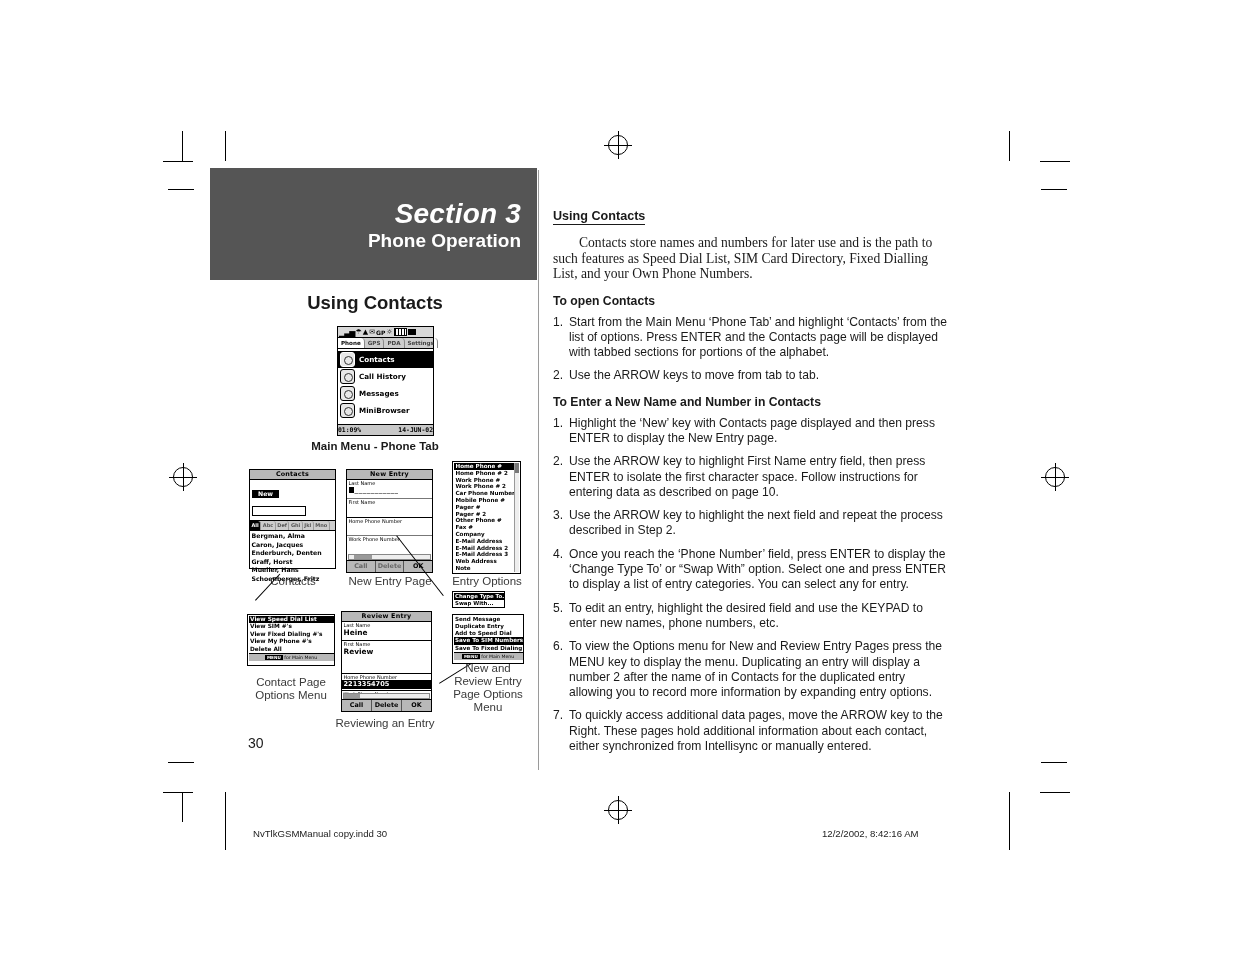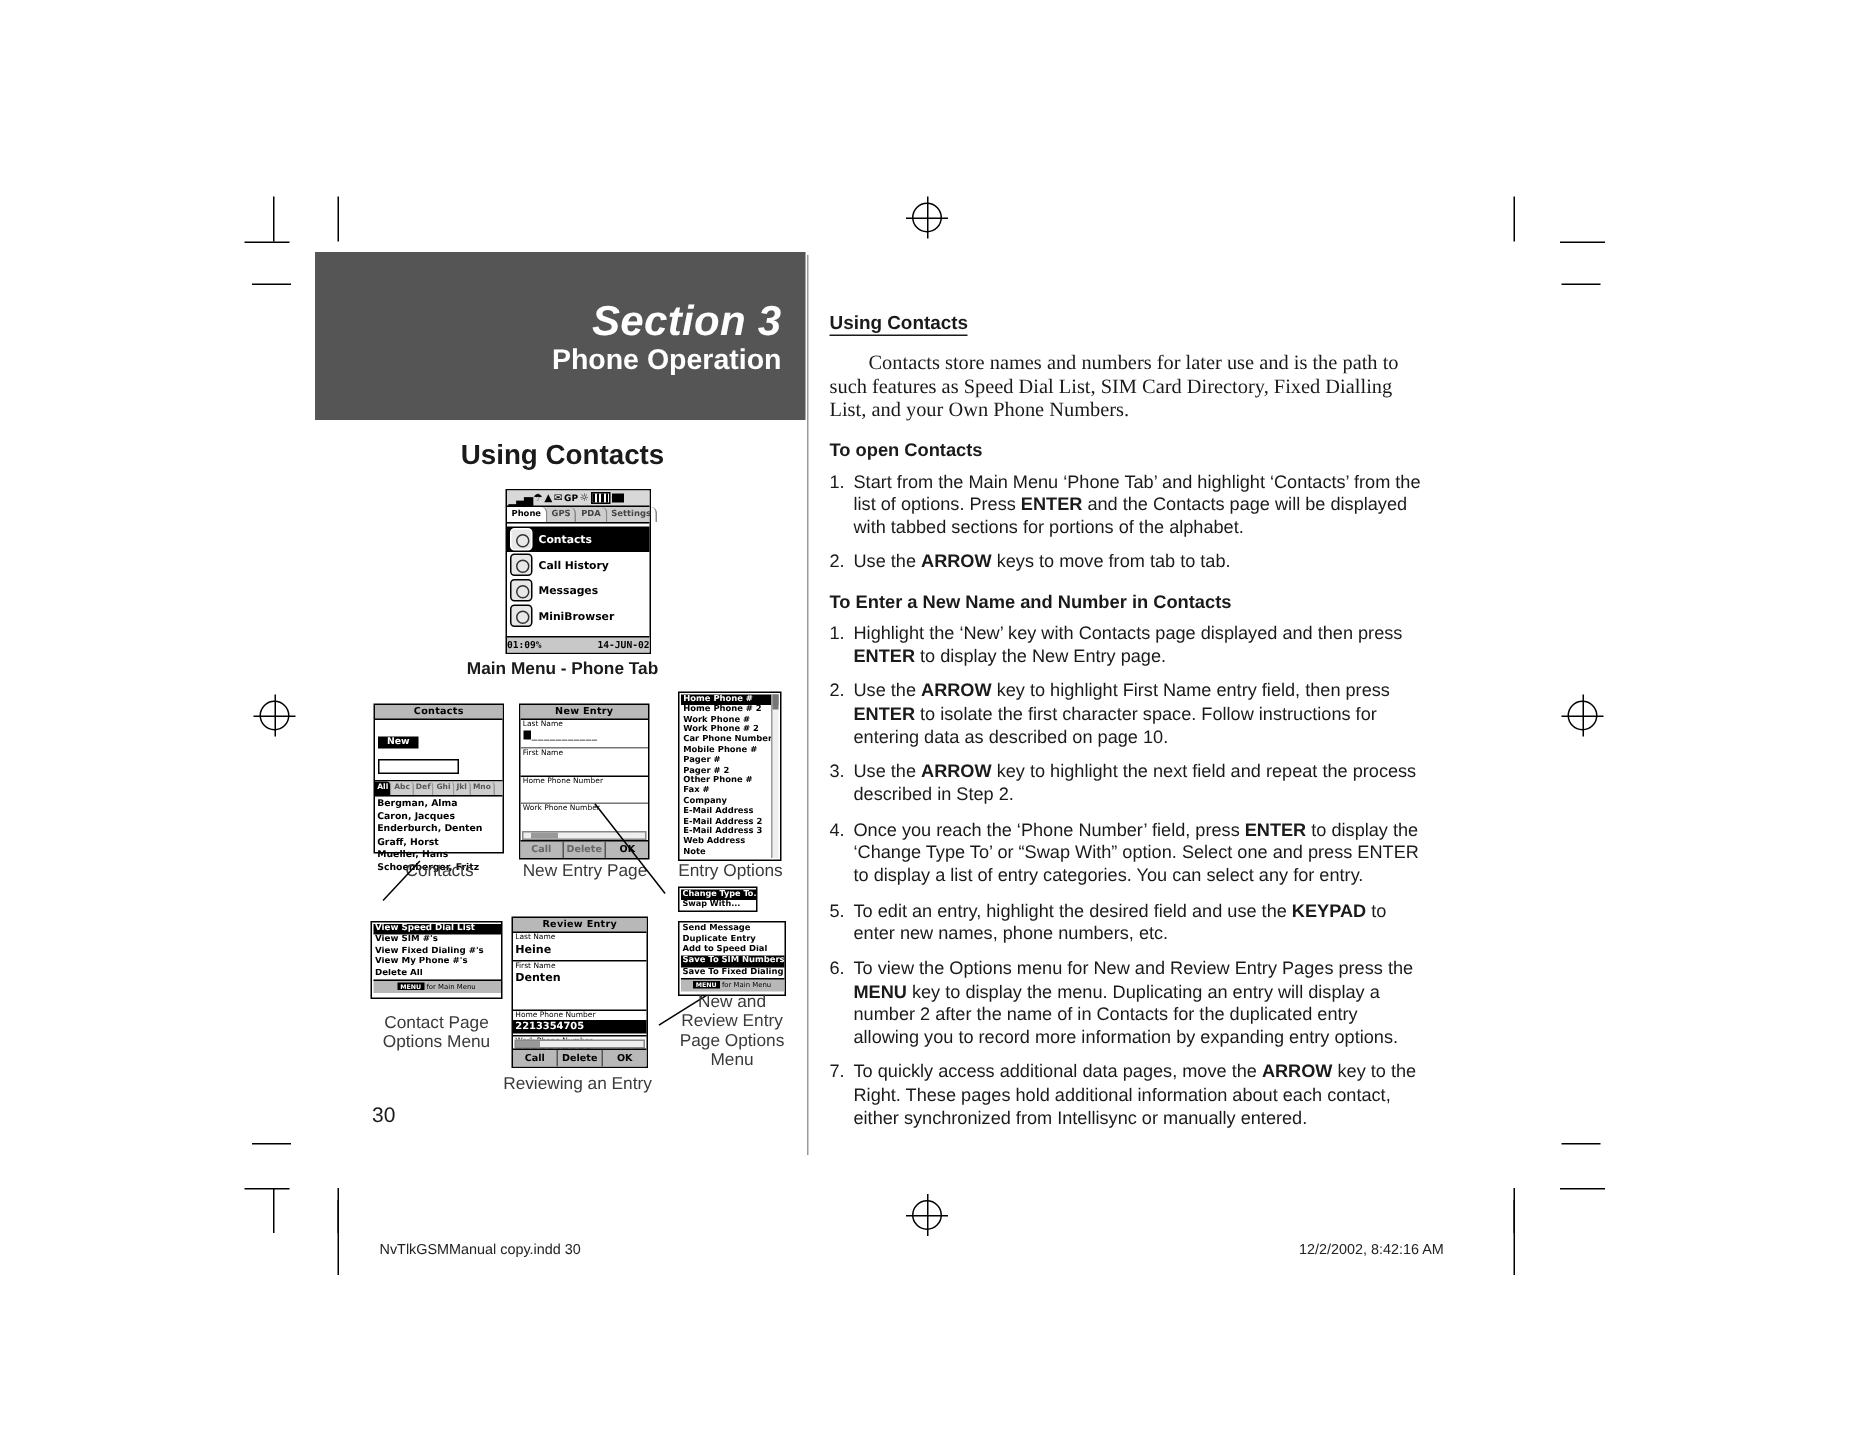--- a/index.html
+++ b/index.html
@@ -274,38 +274,38 @@
     font-size: 12.1px;
     line-height: 15.3px;
     margin-bottom: 8px;
     padding-left: 16px;
     position: relative;
     color: #1a1a1a;
   }
   ol.rc-list li .num {
     position: absolute; left: 0; top: 0;
   }
-  b { font-weight: bold; text-align: center; }
+  b { font-weight: normal; text-align: center; }
 
   
   .pagenum {
     position: absolute;
     left: 248px; top: 735px;
     font-size: 14px;
     color: #1a1a1a;
   }
   .footer-file {
     position: absolute;
     left: 253px; top: 828px;
     font-size: 9.6px;
     color: #222;
   }
   .footer-time {
     position: absolute;
-    left: 866px; top: 828px;
+    left: 822px; top: 828px;
     font-size: 9.6px;
     color: #222;
   }
   .vrule { position: absolute; background: #9a9a9a; width: 1px; }
 </style>
 </head>
 <body>
 
 <div class="page">
 
@@ -500,21 +500,21 @@
   </div>
 
   <div class="lcd" style="left:341px; top:611px; width:91px; height:101px;">
     <div class="lcd-title">Review Entry</div>
     <div style="height:18px;">
       <div class="lcd-lbl">Last Name</div>
       <div class="lcd-val">Heine</div>
     </div>
     <div class="lcd-fieldbox" style="height:18px; border-top:1px solid #000;">
       <div class="lcd-lbl">First Name</div>
-      <div class="lcd-val">Denten</div>
+      <div class="lcd-val">Review</div>
     </div>
     <div class="lcd-fieldbox" style="height:16px; border-top:1px solid #000;margin-top:14px;">
       <div class="lcd-lbl">Home Phone Number</div>
       <div class="lcd-val sel" style="font-size:6.6px;">2213354705</div>
     </div>
     <div class="lcd-fieldbox" style="height:17px; border-top:1px solid #000; position:relative;">
       <div class="lcd-lbl">Work Phone Number</div>
       <div class="lcd-val">3325647852</div>
       <span style="position:absolute;right:4px;top:6px;font-size:6px;">✆</span>
     </div>

